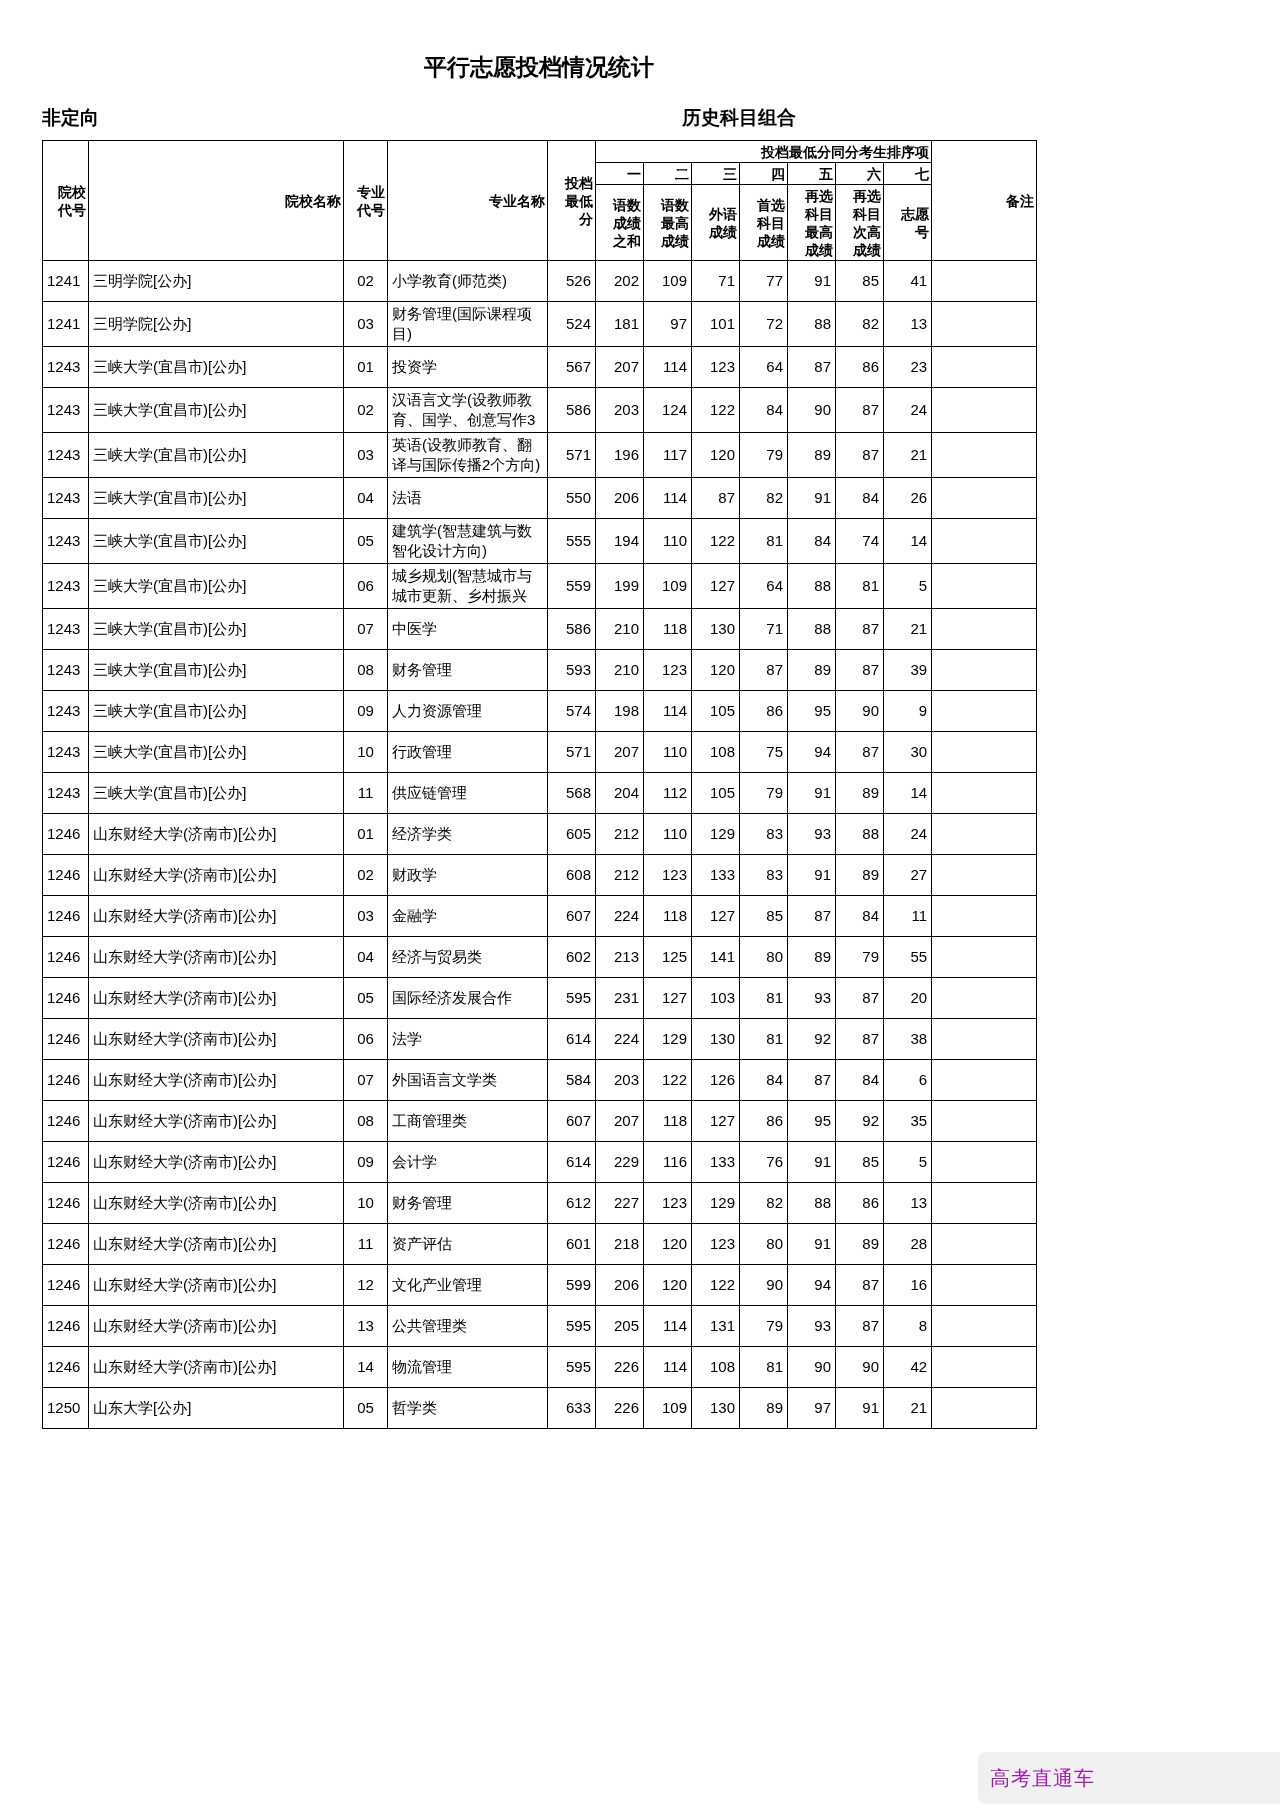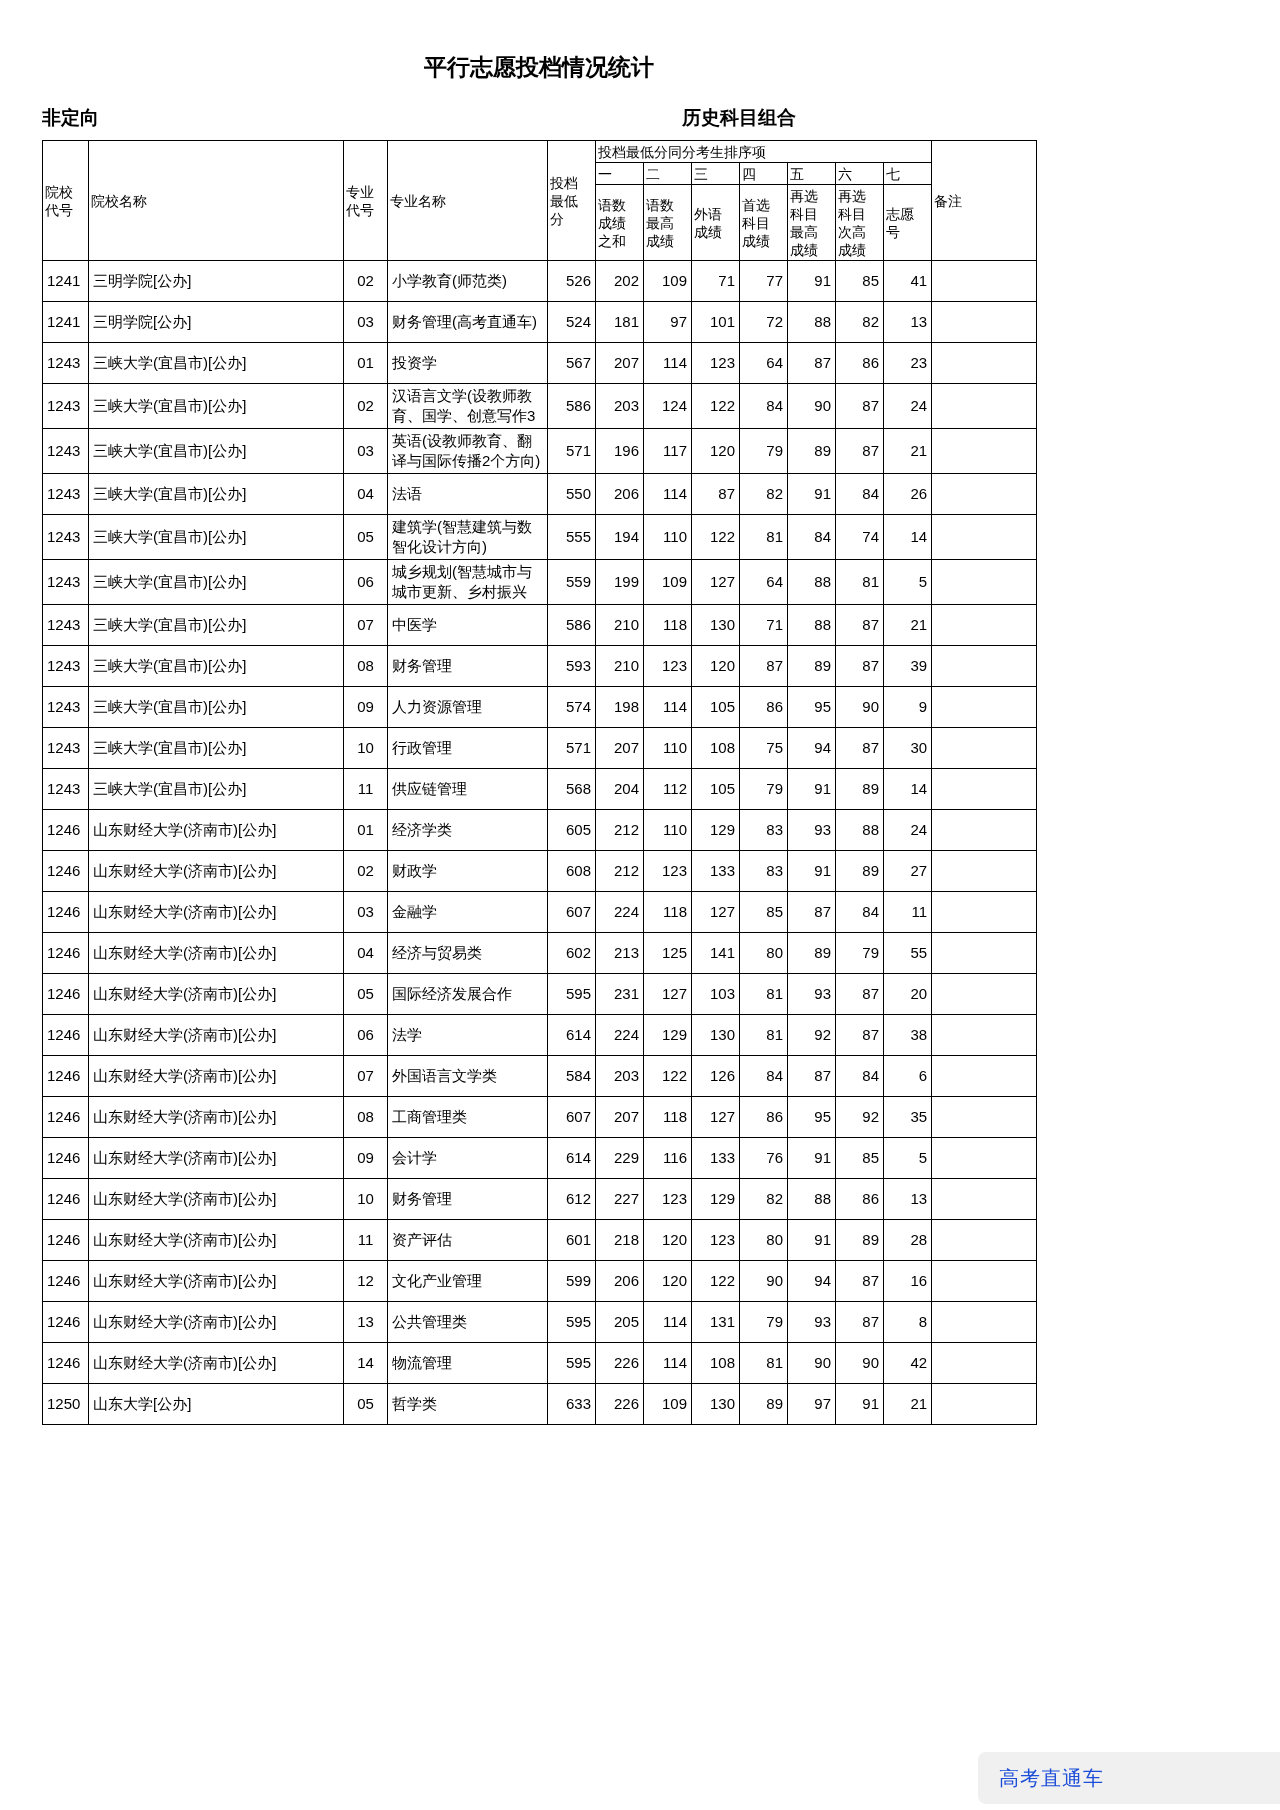--- a/index.html
+++ b/index.html
@@ -39,22 +39,22 @@
     width: 994px;
     margin-top: 8px;
     font-size: 15px;
   }
   th, td {
     border: 1px solid #000;
     overflow: hidden;
   }
   th {
     font-size: 14px;
-    font-weight: normal;
-    text-align: left;
+    font-weight: bold;
+    text-align: right;
     vertical-align: middle;
     white-space: pre-line;
     line-height: 18px;
     padding: 1px 2px;
   }
   thead tr.hr1 { height: 22px; }
   thead tr.hr2 { height: 22px; }
   thead tr.hr3 { height: 76px; }
   td {
     padding: 2px 4px;
@@ -74,23 +74,23 @@
   .watermark {
     position: absolute;
     right: 0;
     bottom: 6px;
     width: 302px;
     height: 52px;
     background: #f0f0f0;
     border-radius: 8px 0 0 8px;
     display: flex;
     align-items: center;
-    padding-left: 21px;
+    padding-left: 12px;
     font-size: 20px;
-    color: #1d4ed8;
+    color: #a21caf;
     letter-spacing: 1px;
   }
 </style>
 </head>
 <body>
 
 <div class="content">
 
   <div class="title">
     <div>平行志愿投档情况统计</div>
@@ -177,21 +177,21 @@
           <td class="al-right">77</td>
           <td class="al-right">91</td>
           <td class="al-right">85</td>
           <td class="al-right">41</td>
           <td class="al-left"></td>
         </tr>
         <tr>
           <td class="al-left">1241</td>
           <td class="al-left">三明学院[公办]</td>
           <td class="al-center">03</td>
-          <td class="al-left">财务管理(高考直通车)</td>
+          <td class="al-left">财务管理(国际课程项目)</td>
           <td class="al-right">524</td>
           <td class="al-right">181</td>
           <td class="al-right">97</td>
           <td class="al-right">101</td>
           <td class="al-right">72</td>
           <td class="al-right">88</td>
           <td class="al-right">82</td>
           <td class="al-right">13</td>
           <td class="al-left"></td>
         </tr>

